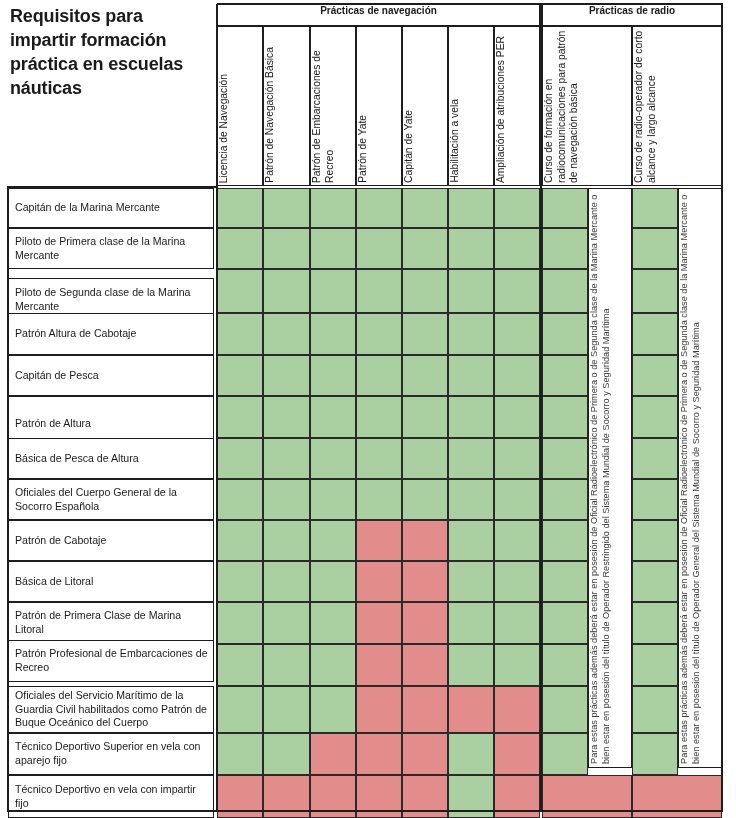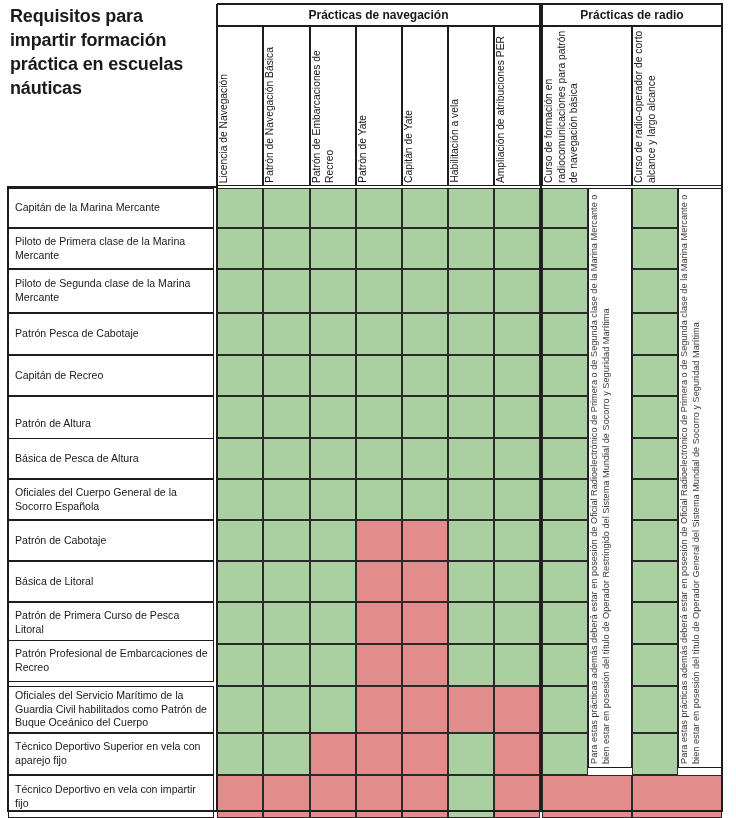--- a/index.html
+++ b/index.html
@@ -19,22 +19,22 @@
   }
 
   
   .cell{
     position:absolute;box-sizing:border-box;
     border:1px solid #1d1d1d;
     background:#ffffff;
   }
   .cell.thick{border-width:1.6px;}
   .grp{
-    display:flex;align-items:center;justify-content:center;
-    font-size:12px;font-weight:bold;
+    display:flex;align-items:flex-start;justify-content:center;
+    font-size:10px;font-weight:bold;
   }
   .vert{
     display:flex;align-items:flex-end;justify-content:flex-start;
   }
   .vert span{
     writing-mode:vertical-rl;
     transform:rotate(180deg);
     font-size:10.3px;
     line-height:1.22;
     padding:2px 0 3px 2px;
@@ -100,46 +100,46 @@
       </div>
       <div class="cell vert" style="left: 632px; top: 26px; width: 90px; height: 160px;">
         <span style="max-height: 156px;">Curso de radio-operador de corto alcance y largo alcance</span>
       </div>
       <div class="cell rowlabel" style="left: 8px; top: 188px; width: 206px; height: 40px;">
         <span>Capitán de la Marina Mercante</span>
       </div>
       <div class="cell rowlabel" style="left: 8px; top: 228px; width: 206px; height: 41px;">
         <span>Piloto de Primera clase de la Marina Mercante</span>
       </div>
-      <div class="cell rowlabel" style="left: 8px; top: 269px; width: 206px; height: 44px;">
+      <div class="cell rowlabel" style="left: 8px; top: 278px; width: 206px; height: 44px;">
         <span>Piloto de Segunda clase de la Marina Mercante</span>
       </div>
       <div class="cell rowlabel" style="left: 8px; top: 313px; width: 206px; height: 42px;">
-        <span>Patrón Pesca de Cabotaje</span>
+        <span>Patrón Altura de Cabotaje</span>
       </div>
       <div class="cell rowlabel" style="left: 8px; top: 355px; width: 206px; height: 41px;">
-        <span>Capitán de Recreo</span>
+        <span>Capitán de Pesca</span>
       </div>
       <div class="cell rowlabel" style="left: 8px; top: 396px; width: 206px; height: 56px; align-items: center;">
         <span>Patrón de Altura</span>
       </div>
       <div class="cell rowlabel" style="left: 8px; top: 438px; width: 206px; height: 41px;">
         <span>Básica de Pesca de Altura</span>
       </div>
       <div class="cell rowlabel" style="left: 8px; top: 479px; width: 206px; height: 41px;">
         <span>Oficiales del Cuerpo General de la Socorro Española</span>
       </div>
       <div class="cell rowlabel" style="left: 8px; top: 520px; width: 206px; height: 41px;">
         <span>Patrón de Cabotaje</span>
       </div>
       <div class="cell rowlabel" style="left: 8px; top: 561px; width: 206px; height: 41px;">
         <span>Básica de Litoral</span>
       </div>
       <div class="cell rowlabel" style="left: 8px; top: 602px; width: 206px; height: 42px;">
-        <span>Patrón de Primera Curso de Pesca Litoral</span>
+        <span>Patrón de Primera Clase de Marina Litoral</span>
       </div>
       <div class="cell rowlabel" style="left: 8px; top: 640px; width: 206px; height: 42px;">
         <span>Patrón Profesional de Embarcaciones de Recreo</span>
       </div>
       <div class="cell rowlabel" style="left: 8px; top: 686px; width: 206px; height: 47px;">
         <span>Oficiales del Servicio Marítimo de la Guardia Civil habilitados como Patrón de Buque Oceánico del Cuerpo</span>
       </div>
       <div class="cell rowlabel" style="left: 8px; top: 733px; width: 206px; height: 42px;">
         <span>Técnico Deportivo Superior en vela con aparejo fijo</span>
       </div>

